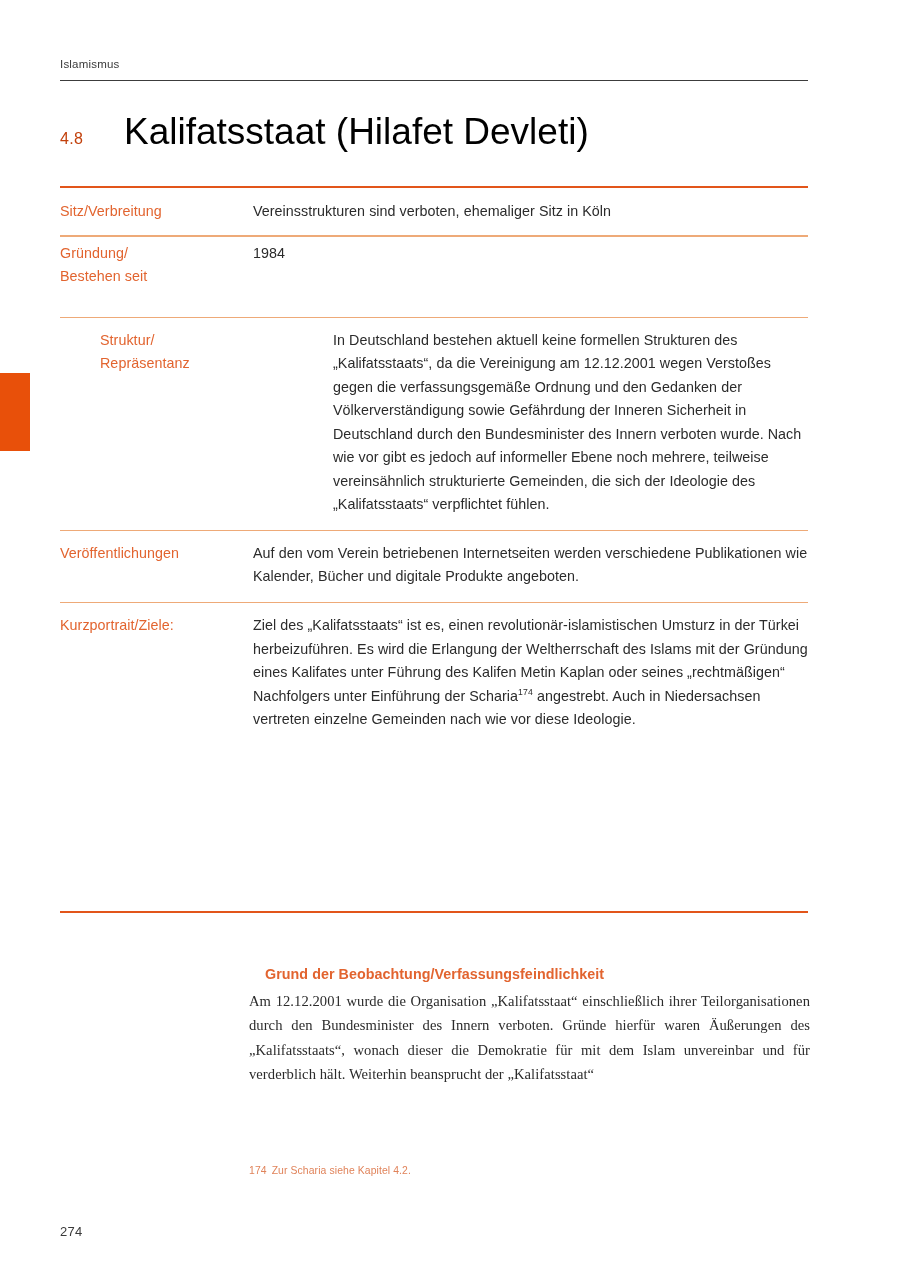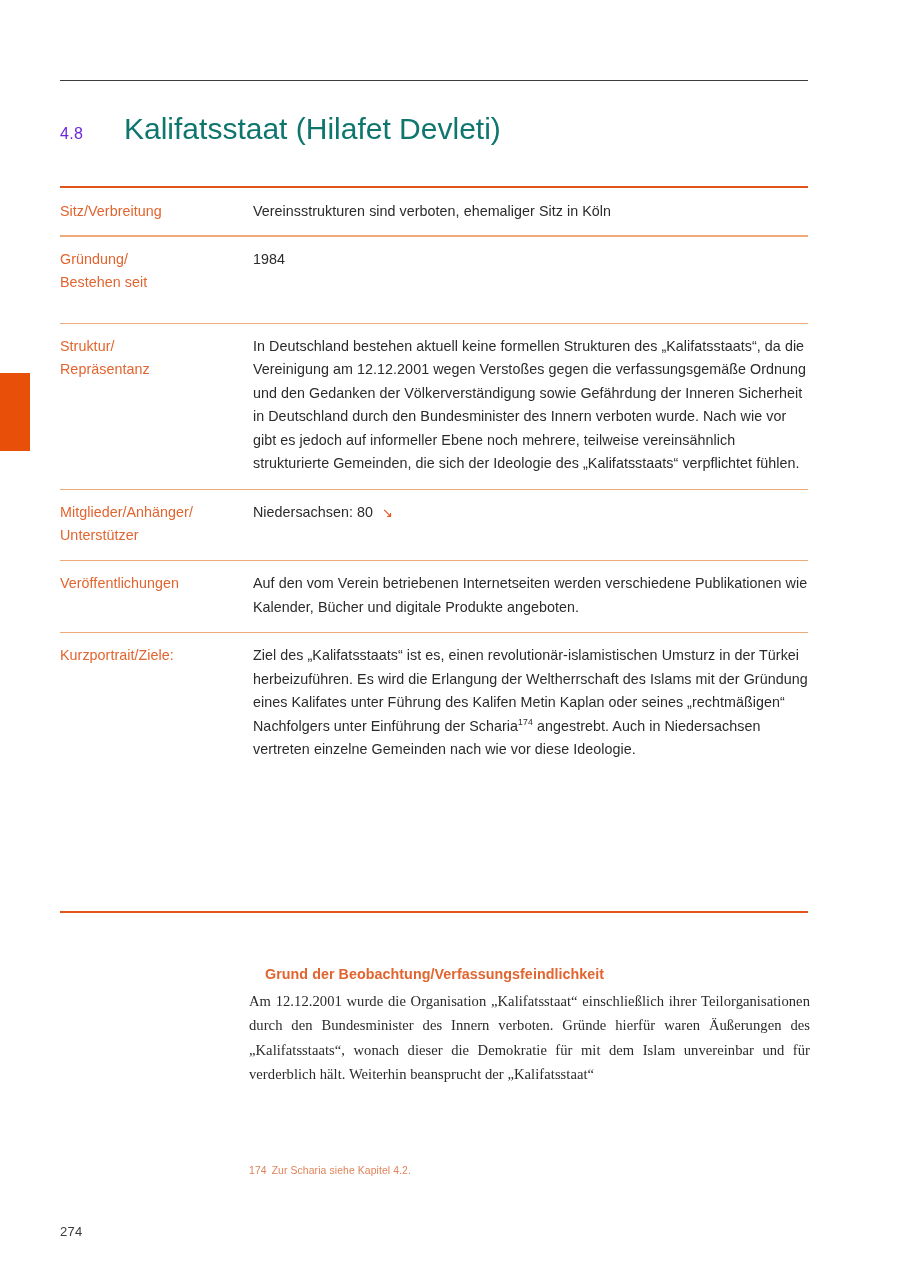--- a/index.html
+++ b/index.html
@@ -55,29 +55,29 @@
   .title-block {
     position: absolute;
     left: 60px;
     top: 113px;
     width: 748px;
     display: flex;
     align-items: baseline;
   }
   .title-num {
     font-size: 16px;
-    color: #6d28d9;
+    color: #c2410c;
     width: 64px;
     flex: 0 0 64px;
     letter-spacing: .3px;
   }
   .title-text {
-    font-size: 30px;
+    font-size: 37px;
     font-weight: 400;
-    color: #0f766e;
+    color: #000000;
     letter-spacing: 0px;
     line-height: 1.05;
   }
 
   
   .rule {
     position: absolute;
     left: 60px;
     width: 748px;
   }
@@ -139,22 +139,22 @@
 
   sup.fn {
     font-size: 8.6px;
     vertical-align: super;
     line-height: 0;
     letter-spacing: .2px;
   }
 
   
   .row-sitz .dt, .row-sitz .dd { padding-top: 10px; padding-bottom: 13px; }
-  .row-gruendung .dt, .row-gruendung .dd { padding-top: 11px; padding-bottom: 30px; }
-  .row-struktur .dt, .row-struktur .dd { padding-top: 11px; padding-bottom: 14px; }
+  .row-gruendung .dt, .row-gruendung .dd { padding-top: 5px; padding-bottom: 30px; }
+  .row-struktur .dt, .row-struktur .dd { padding-top: 11px; padding-bottom: 14px; margin-left: 40px; }
   .row-mitglieder .dt, .row-mitglieder .dd { padding-top: 11px; padding-bottom: 14px; }
   .row-veroeff .dt, .row-veroeff .dd { padding-top: 11px; padding-bottom: 14px; }
   .row-kurz .dt, .row-kurz .dd { padding-top: 11px; padding-bottom: 16px; }
 
   
   .bottom-rule {
     position: absolute;
     left: 60px;
     top: 911px;
     width: 748px;
@@ -208,20 +208,21 @@
     letter-spacing: .3px;
   }
 </style>
 </head>
 <body>
 
 <div class="page">
 
   <div class="side-tab"></div>
 
+  <div class="running-head">Islamismus</div>
   <div class="head-rule"></div>
 
   <div class="title-block">
     <span class="title-num">4.8</span>
     <h1 class="title-text" style="margin:0;">Kalifatsstaat (Hilafet Devleti)</h1>
   </div>
 
   <div class="rule thick" style="top:186px;"></div>
 
   <div class="deftable">
@@ -249,30 +250,20 @@
       <div class="dt">
         <div>Struktur/</div>
         <div>Repräsentanz</div>
       </div>
       <div class="dd">
         <p>In Deutschland bestehen aktuell keine formellen Strukturen des „Kalifatsstaats“, da die Vereinigung am 12.12.2001 wegen Verstoßes gegen die verfassungsgemäße Ordnung und den Gedanken der Völkerverständigung sowie Gefährdung der Inneren Sicherheit in Deutschland durch den Bundesminister des Innern verboten wurde. Nach wie vor gibt es jedoch auf informeller Ebene noch mehrere, teilweise vereinsähnlich strukturierte Gemeinden, die sich der Ideologie des „Kalifatsstaats“ verpflichtet fühlen.</p>
       </div>
       <div class="sep"></div>
     </div>
 
-    <div class="defrow row-mitglieder">
-      <div class="dt">
-        <div>Mitglieder/Anhänger/</div>
-        <div>Unterstützer</div>
-      </div>
-      <div class="dd">
-        <p><span>Niedersachsen: 80</span><span class="trend-arrow">↘</span></p>
-      </div>
-      <div class="sep"></div>
-    </div>
 
     <div class="defrow row-veroeff">
       <div class="dt">Veröffentlichungen</div>
       <div class="dd">
         <p>Auf den vom Verein betriebenen Internetseiten werden verschiedene Publikationen wie Kalender, Bücher und digitale Produkte angeboten.</p>
       </div>
       <div class="sep"></div>
     </div>
 
     <div class="defrow row-kurz">

